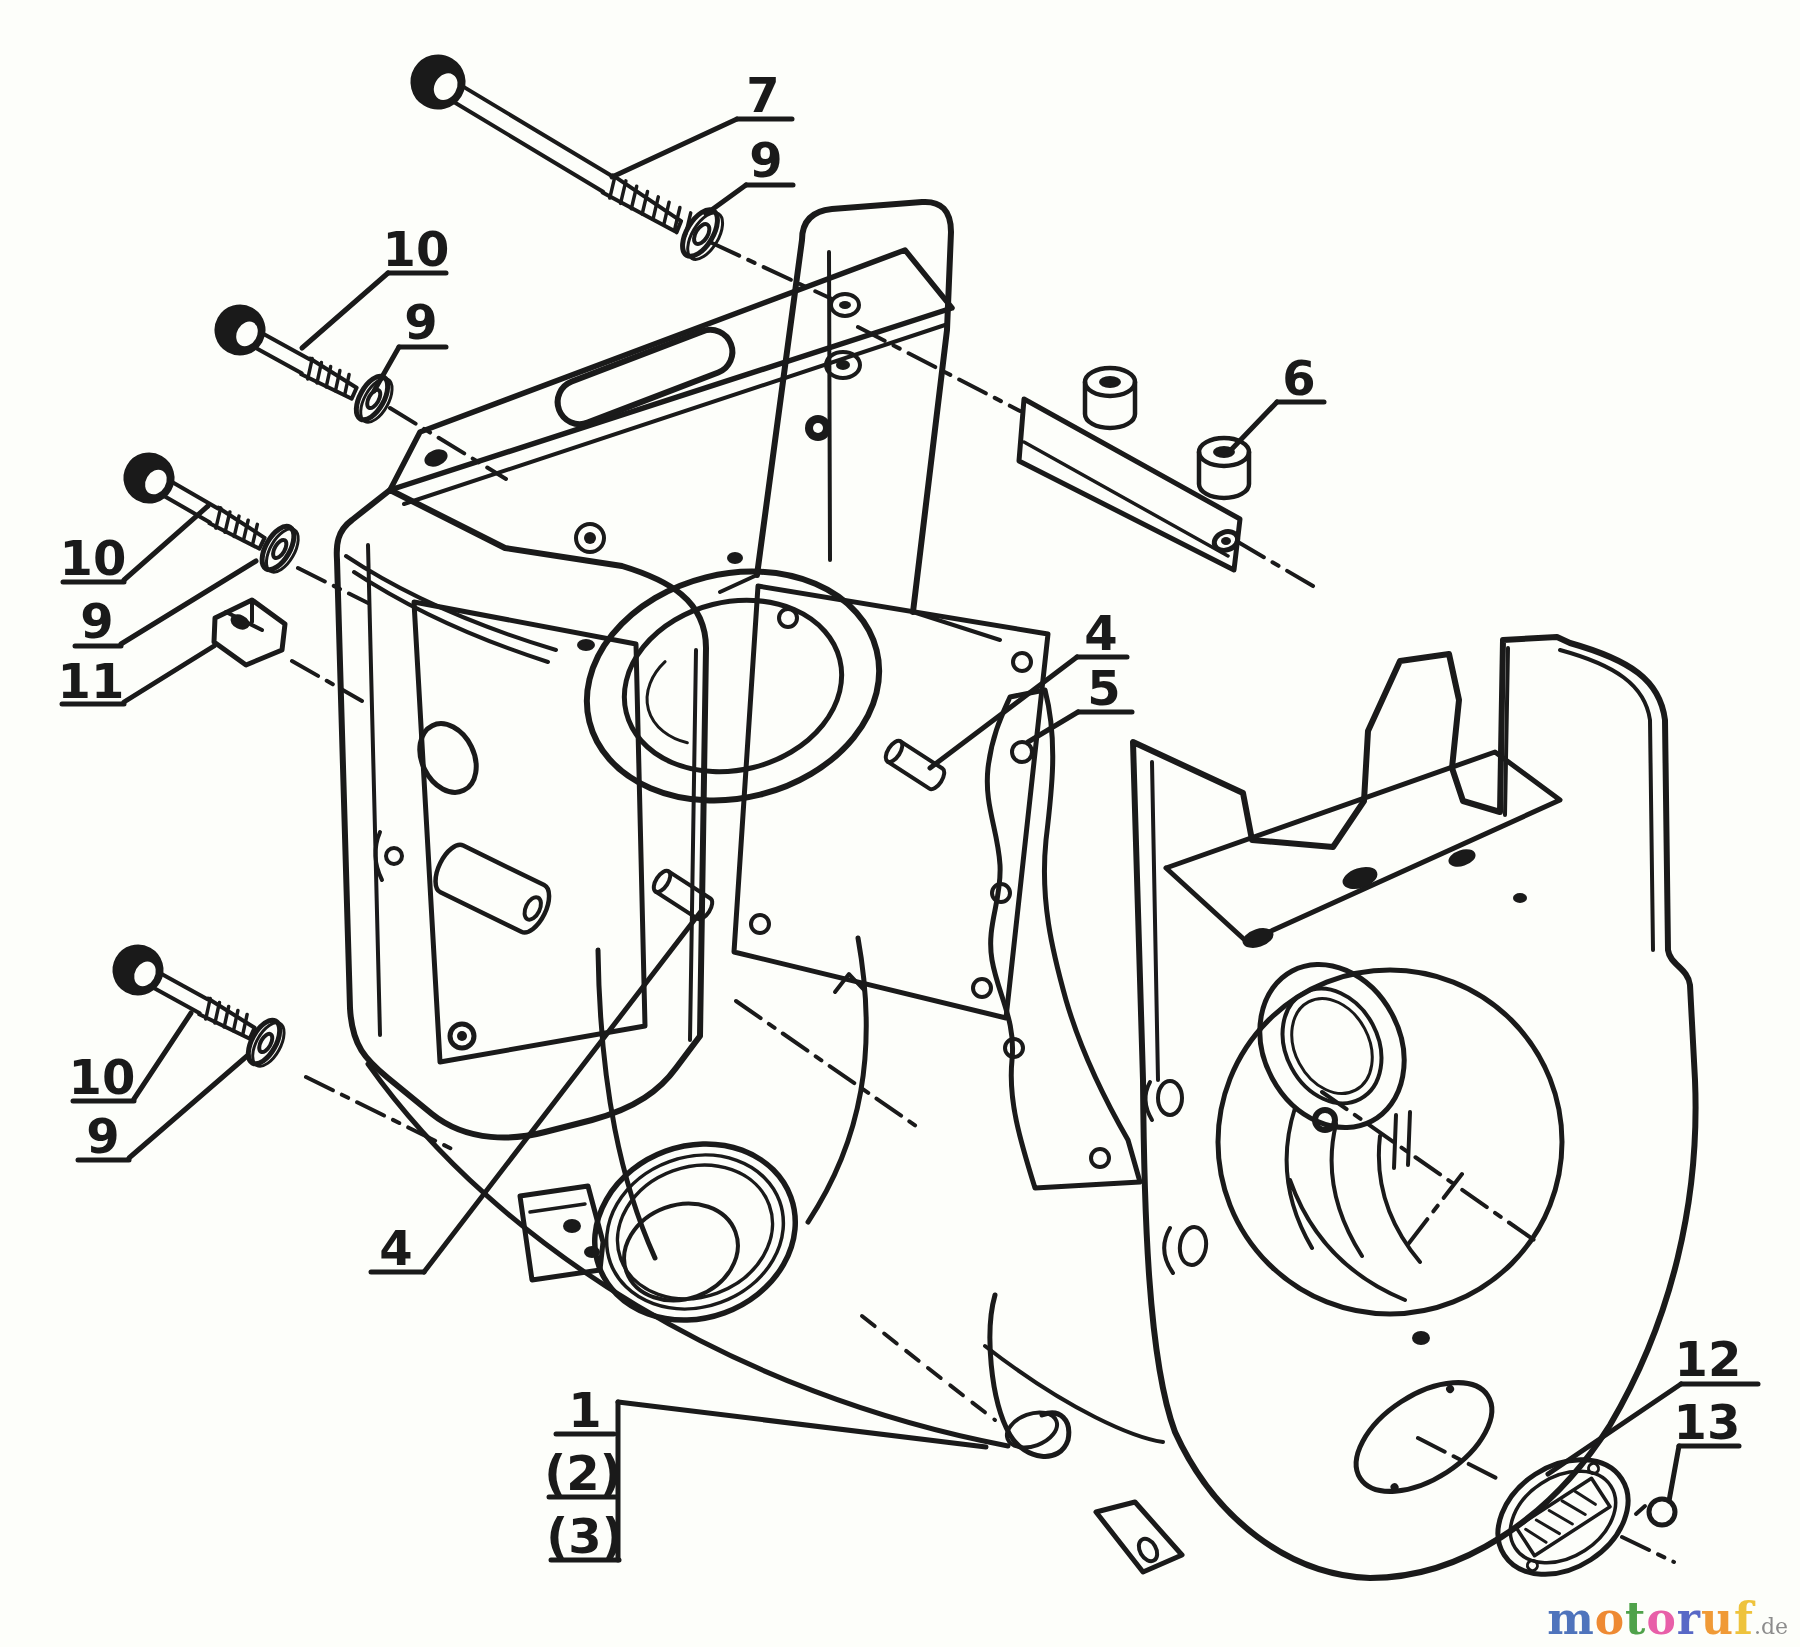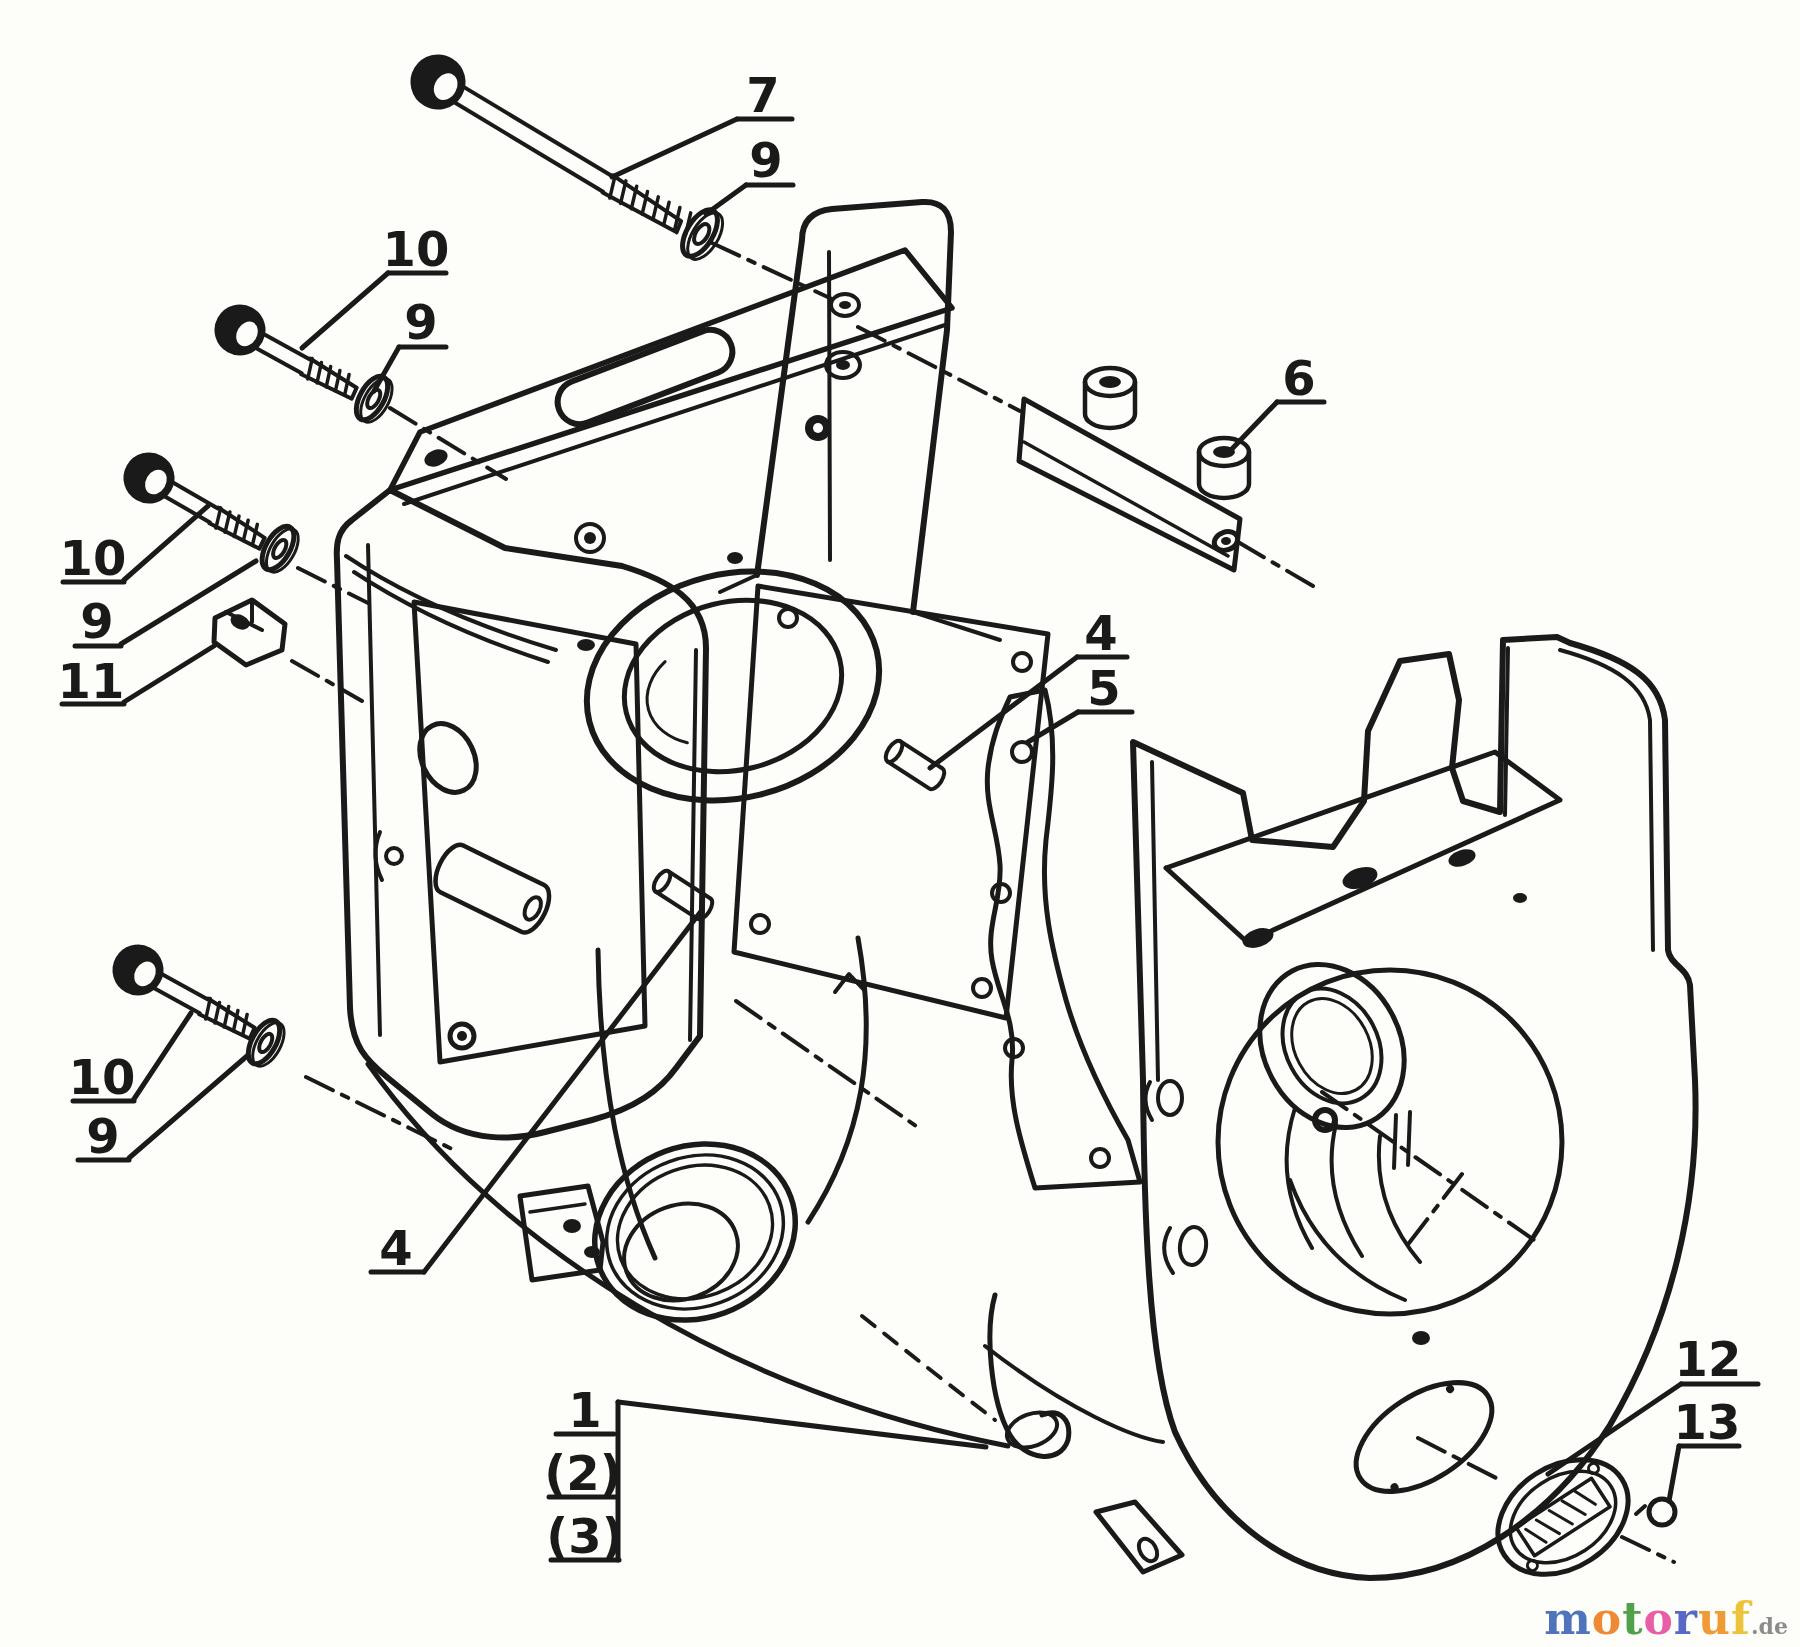--- a/index.html
+++ b/index.html
@@ -10,21 +10,21 @@
   .ln{stroke:#1a1a1a;fill:none;stroke-linecap:round;stroke-linejoin:round;}
   .fillink{fill:#1a1a1a;stroke:none;}
   .fillbg{fill:#fdfefa;stroke:none;}
   .dashdot{stroke:#1a1a1a;fill:none;stroke-width:4;stroke-dasharray:30 10 7 10;stroke-linecap:round;}
   .dashed{stroke:#1a1a1a;fill:none;stroke-width:4;stroke-dasharray:16 12;stroke-linecap:round;}
   .callout-text{font-family:"DejaVu Sans",sans-serif;font-weight:700;font-size:48px;fill:#1a1a1a;text-anchor:middle;}
   .callout-line{stroke:#1a1a1a;stroke-width:5;stroke-linecap:round;fill:none;}
   .watermark{position:absolute;right:12px;bottom:6px;
              font-family:"DejaVu Serif",serif;font-weight:700;font-size:44px;line-height:1;
              letter-spacing:1px;user-select:none;}
-  .watermark .suffix{font-size:22px;font-weight:700;letter-spacing:0;}
+  .watermark .suffix{font-size:22px;font-weight:400;letter-spacing:0;}
 </style>
 </head>
 <body>
 
 <div class="stage">
 <svg id="diagram" width="1800" height="1647" viewBox="0 0 1800 1647">
 
   <g>
     <path class="ln" stroke-width="6" d="M 390,490 L 352,520 C 337,531 336,545 337,560 L 350,1008 C 352,1046 366,1060 388,1078
          L 432,1114 C 468,1143 515,1140 545,1132 L 592,1120 C 636,1108 660,1090 676,1068

